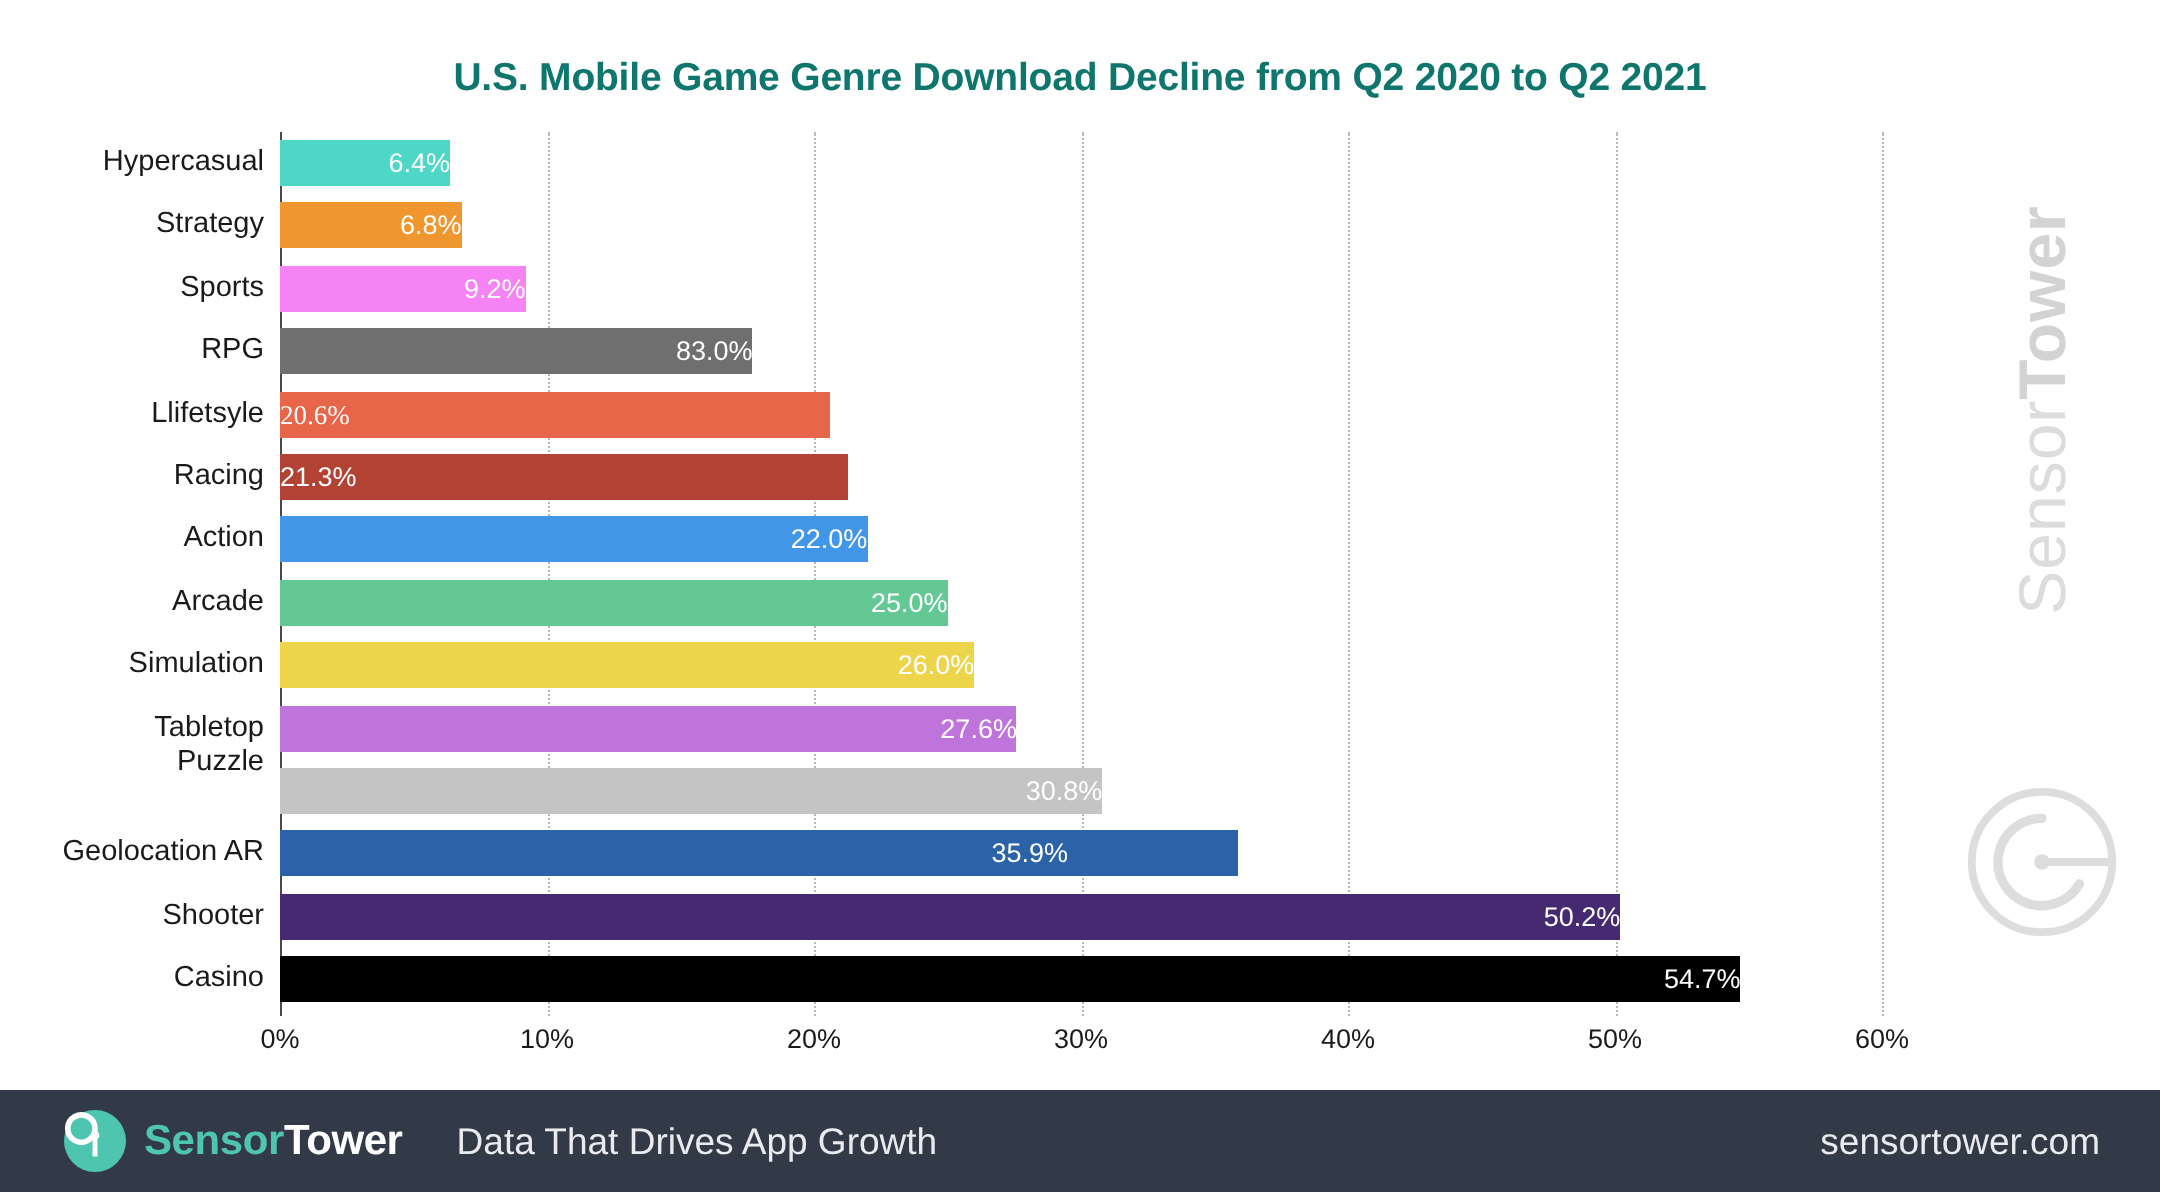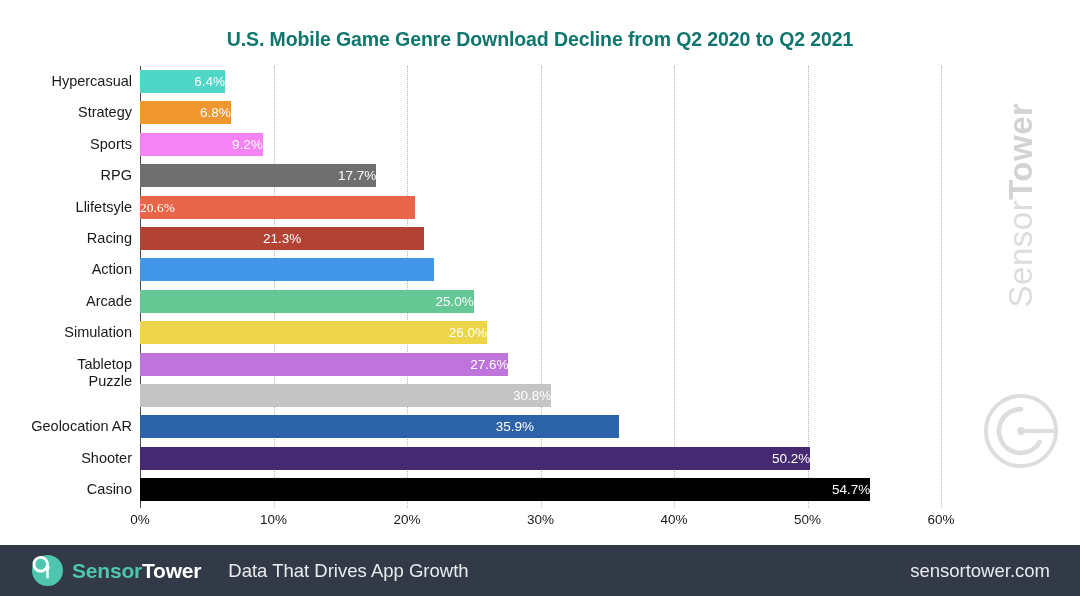--- a/index.html
+++ b/index.html
@@ -240,32 +240,33 @@
       <div class="row" style="top: 31.4px; width: 930px;">
         <div class="bar" style="width: 90.78px; background: rgb(239, 150, 47);"></div>
         <div class="bar-label" style="left: 0px; width: 90.78px; text-align: right;">6.8%</div>
       </div>
       <div class="row" style="top: 62.8px; width: 930px;">
         <div class="bar" style="width: 122.82px; background: rgb(245, 131, 243);"></div>
         <div class="bar-label" style="left: 0px; width: 122.82px; text-align: right;">9.2%</div>
       </div>
       <div class="row" style="top: 94.2px; width: 930px;">
         <div class="bar" style="width: 236.295px; background: rgb(111, 111, 111);"></div>
-        <div class="bar-label" style="left: 0px; width: 236.295px; text-align: right;">17.7%</div>
+        <div class="bar-label" style="left: 0px; width: 236.295px; text-align: right;">83.0%</div>
       </div>
       <div class="row" style="top: 125.6px; width: 930px;">
         <div class="bar" style="width: 275.01px; background: rgb(231, 102, 74);"></div>
         <div class="bar-label" style="left: 0px; width: 275.01px; text-align: left; font-family: Liberation Serif, serif;">20.6%</div>
       </div>
       <div class="row" style="top: 157px; width: 930px;">
         <div class="bar" style="width: 284.355px; background: rgb(177, 66, 52);"></div>
-        <div class="bar-label" style="left: 0px; width: 284.355px; text-align: center;">21.3%</div>
+        <div class="bar-label" style="left: 0px; width: 284.355px; text-align: left;">21.3%</div>
       </div>
       <div class="row" style="top: 188.4px; width: 930px;">
         <div class="bar" style="width: 293.7px; background: rgb(66, 150, 232);"></div>
+        <div class="bar-label" style="left: 0px; width: 293.7px; text-align: right;">22.0%</div>
       </div>
       <div class="row" style="top: 219.8px; width: 930px;">
         <div class="bar" style="width: 333.75px; background: rgb(99, 200, 148);"></div>
         <div class="bar-label" style="left: 0px; width: 333.75px; text-align: right;">25.0%</div>
       </div>
       <div class="row" style="top: 251.2px; width: 930px;">
         <div class="bar" style="width: 347.1px; background: rgb(236, 212, 75);"></div>
         <div class="bar-label" style="left: 0px; width: 347.1px; text-align: right;">26.0%</div>
       </div>
       <div class="row" style="top: 282.6px; width: 930px;">

